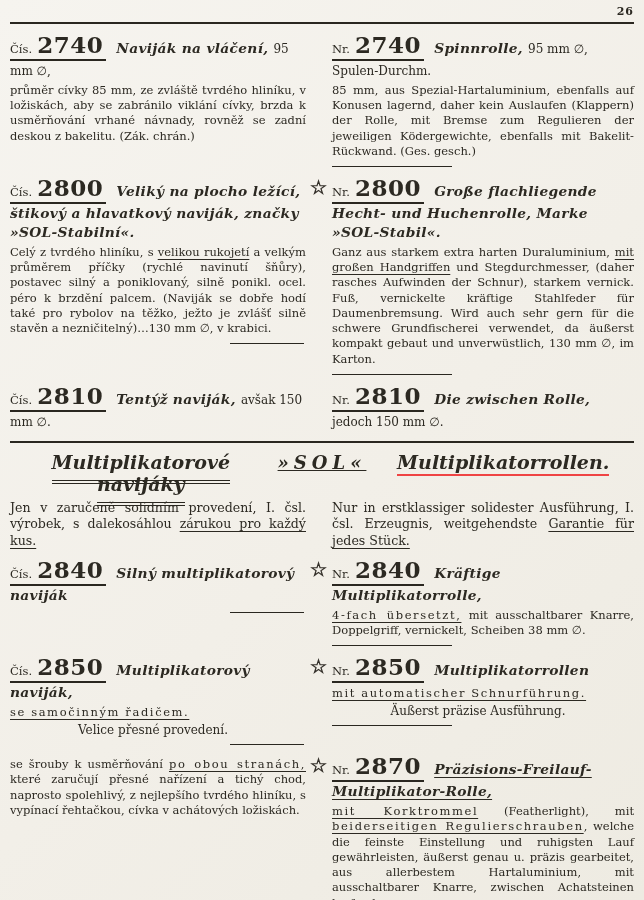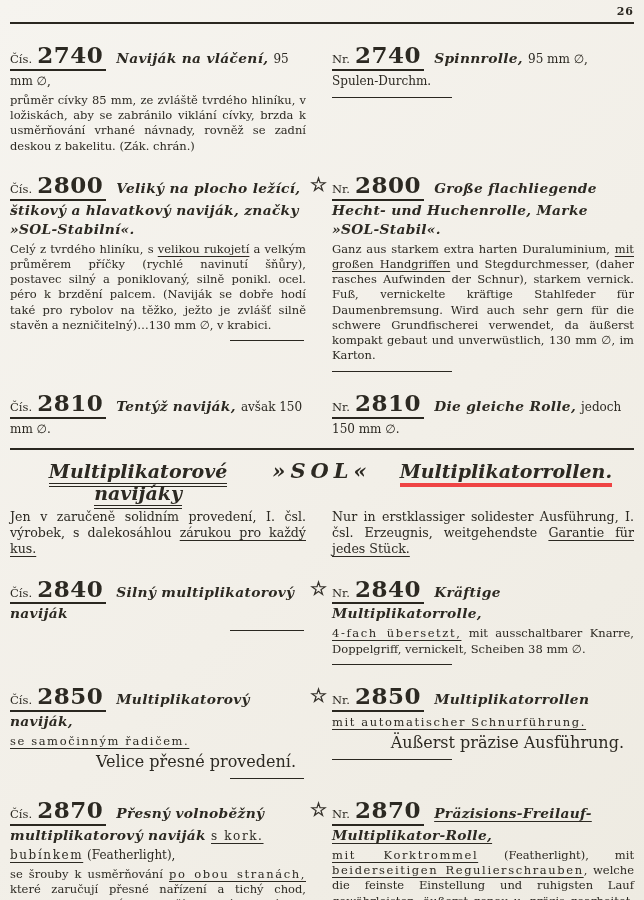--- a/index.html
+++ b/index.html
@@ -6,42 +6,42 @@
   body{
     width:644px;height:900px;overflow:hidden;
     background:linear-gradient(135deg,#f6f4ef 0%,#f2efe8 55%,#eeebe2 100%);
     color:#2c2922;
     font-family:"DejaVu Serif","Liberation Serif",serif;
   }
   .page{padding:5px 10px 0 10px;position:relative;}
   .pagenum{text-align:right;font-weight:bold;font-size:11px;letter-spacing:1px;}
   .rule{border-top:2.2px solid #2a2720;margin:4px 0 0 0;}
   .cols{display:grid;grid-template-columns:296px 1fr;column-gap:26px;}
-  .row{margin-top:19px;}
+  .row{margin-top:9px;}
   .headp{margin:0;line-height:1.18;position:relative;}
   .numw{display:inline-block;border-bottom:2.4px solid #2a2720;padding:0 3px 1px 0;margin-right:5px;white-space:nowrap;}
   .lbl{font-size:11.5px;}
   .num{font-size:23px;font-weight:bold;letter-spacing:.5px;line-height:1;}
   .title{font-style:italic;font-weight:bold;font-size:13.8px;letter-spacing:.3px;}
   .trest{font-size:12px;}
   .body{margin:3px 0 0 0;font-size:11.5px;line-height:1.33;text-align:justify;}
   .u{text-decoration:underline;text-underline-offset:2.5px;}
   .lsp{letter-spacing:1.6px;}
   .star{position:absolute;left:-22px;top:0px;font-size:19px;font-weight:bold;color:#34302a;}
   .rel{padding-left:0;}
   .sep{border-top:1.8px solid #2a2720;margin-top:7px;}
   .sep-l{width:120px;}
   .sep-r{width:74px;margin-left:auto;margin-right:2px;}
   .sechead{display:grid;grid-template-columns:1fr auto 1fr;align-items:baseline;margin-top:8px;}
   .shz{font-weight:bold;font-style:italic;font-size:19px;text-align:center;}
-  .dul{border-bottom:4px double #2a2720;padding-bottom:1px;}
-  .sul{border-bottom:4px solid #ef4444;padding-bottom:1px;}
-  .sol{font-style:italic;font-size:21px;letter-spacing:5px;font-weight:bold;padding:0 6px;white-space:nowrap;}
+  .dul{border-bottom:4px double #2a2720;padding-bottom:7px;}
+  .sul{border-bottom:2px solid #ef4444;padding-bottom:1px;}
+  .sol{font-style:italic;font-size:18px;letter-spacing:5px;font-weight:bold;padding:0 6px;white-space:nowrap;text-decoration:underline;}
   .intro{font-size:12.6px;line-height:1.3;margin:5px 0 0 0;text-align:justify;}
-  .note{text-align:right;font-size:16px;margin:3px 10px 0 0;}
+  .note{text-align:center;font-size:12px;margin:3px 10px 0 0;}
 </style>
 </head>
 <body>
 
 <div class="page">
 
   <div class="pagenum">26</div>
   <div class="rule"></div>
 
   <div class="cols row">
@@ -50,20 +50,21 @@
         <span class="num">2740</span></span>
         <span class="title">Naviják na vláčení,</span>
         <span class="trest">95 mm ∅,</span></p>
       <p class="body">průměr cívky 85 mm, ze zvláště tvrdého hliníku, v ložiskách, aby se zabránilo viklání cívky, brzda k usměrňování vrhané návnady, rovněž se zadní deskou z bakelitu. (Zák. chrán.)</p>
     </div>
     <div>
       <p class="headp"><span class="numw"><span class="lbl">Nr.</span>
         <span class="num">2740</span></span>
         <span class="title">Spinnrolle,</span>
         <span class="trest">95 mm ∅, Spulen-Durchm.</span></p>
+      <p class="body">85 mm, aus Spezial-Hartaluminium, ebenfalls auf Konusen lagernd, daher kein Auslaufen (Klappern) der Rolle, mit Bremse zum Regulieren der jeweiligen Ködergewichte, ebenfalls mit Bakelit-Rückwand. (Ges. gesch.)</p>
       <div class="sep sep-l"></div>
     </div>
   </div>
 
   <div class="cols row">
     <div>
       <p class="headp"><span class="numw"><span class="lbl">Čís.</span>
         <span class="num">2800</span></span>
         <span class="title">Veliký na plocho ležící, štikový a hlavatkový naviják, značky »SOL-Stabilní«.</span></p>
       <p class="body"><span>Celý z tvrdého hliníku, s </span><span class="u">velikou rukojetí</span><span> a velkým průměrem příčky (rychlé navinutí šňůry), postavec silný a poniklovaný, silně ponikl. ocel. péro k brzdění palcem. (Naviják se dobře hodí také pro rybolov na těžko, ježto je zvlášť silně stavěn a nezničitelný)…130 mm ∅, v krabici.</span></p>
@@ -81,21 +82,21 @@
   <div class="cols row">
     <div>
       <p class="headp"><span class="numw"><span class="lbl">Čís.</span>
         <span class="num">2810</span></span>
         <span class="title">Tentýž naviják,</span>
         <span class="trest">avšak 150 mm ∅.</span></p>
     </div>
     <div>
       <p class="headp"><span class="numw"><span class="lbl">Nr.</span>
         <span class="num">2810</span></span>
-        <span class="title">Die gleiche Rolle,</span>
+        <span class="title">Die zwischen Rolle,</span>
         <span class="trest">jedoch 150 mm ∅.</span></p>
     </div>
   </div>
 
   <div class="rule" style="margin-top:10px"></div>
 
   <div class="sechead">
     <div class="shz"><span class="dul">Multiplikatorové navijáky</span></div>
     <div class="sol">»SOL«</div>
     <div class="shz"><span class="sul">Multiplikatorrollen.</span></div>
@@ -135,23 +136,20 @@
         <span class="num">2850</span></span>
         <span class="title">Multiplikatorrollen</span></p>
       <p class="body"><span class="u lsp">mit automatischer Schnurführung.</span></p>
       <p class="note">Äußerst präzise Ausführung.</p>
       <div class="sep sep-l"></div>
     </div>
   </div>
 
   <div class="cols row">
     <div>
-      <p class="headp"><span class="numw"><span class="lbl">Čís.</span>
-        <span class="num">2870</span></span>
-        <span class="title">Přesný volnoběžný multiplikatorový naviják </span><span class="u lsp trest">s kork. bubínkem</span><span class="trest"> (Featherlight),</span></p>
       <p class="body"><span>se šrouby k usměrňování </span><span class="u lsp">po obou stranách,</span><span> které zaručují přesné nařízení a tichý chod, naprosto spolehlivý, z nejlepšího tvrdého hliníku, s vypínací řehtačkou, cívka v achátových ložiskách.</span></p>
 
     </div>
     <div>
       <p class="headp rel"><span class="star">☆</span><span class="numw"><span class="lbl">Nr.</span>
         <span class="num">2870</span></span>
         <span class="title u">Präzisions-Freilauf-Multiplikator-Rolle,</span></p>
       <p class="body"><span class="u lsp">mit Korktrommel</span><span> (Featherlight), mit </span><span class="u lsp">beiderseitigen Regulierschrauben</span><span>, welche die feinste Einstellung und ruhigsten Lauf gewährleisten, äußerst genau u. präzis gearbeitet, aus allerbestem Hartaluminium, mit ausschaltbarer Knarre, zwischen Achatsteinen laufend.</span></p>
 
     </div>

